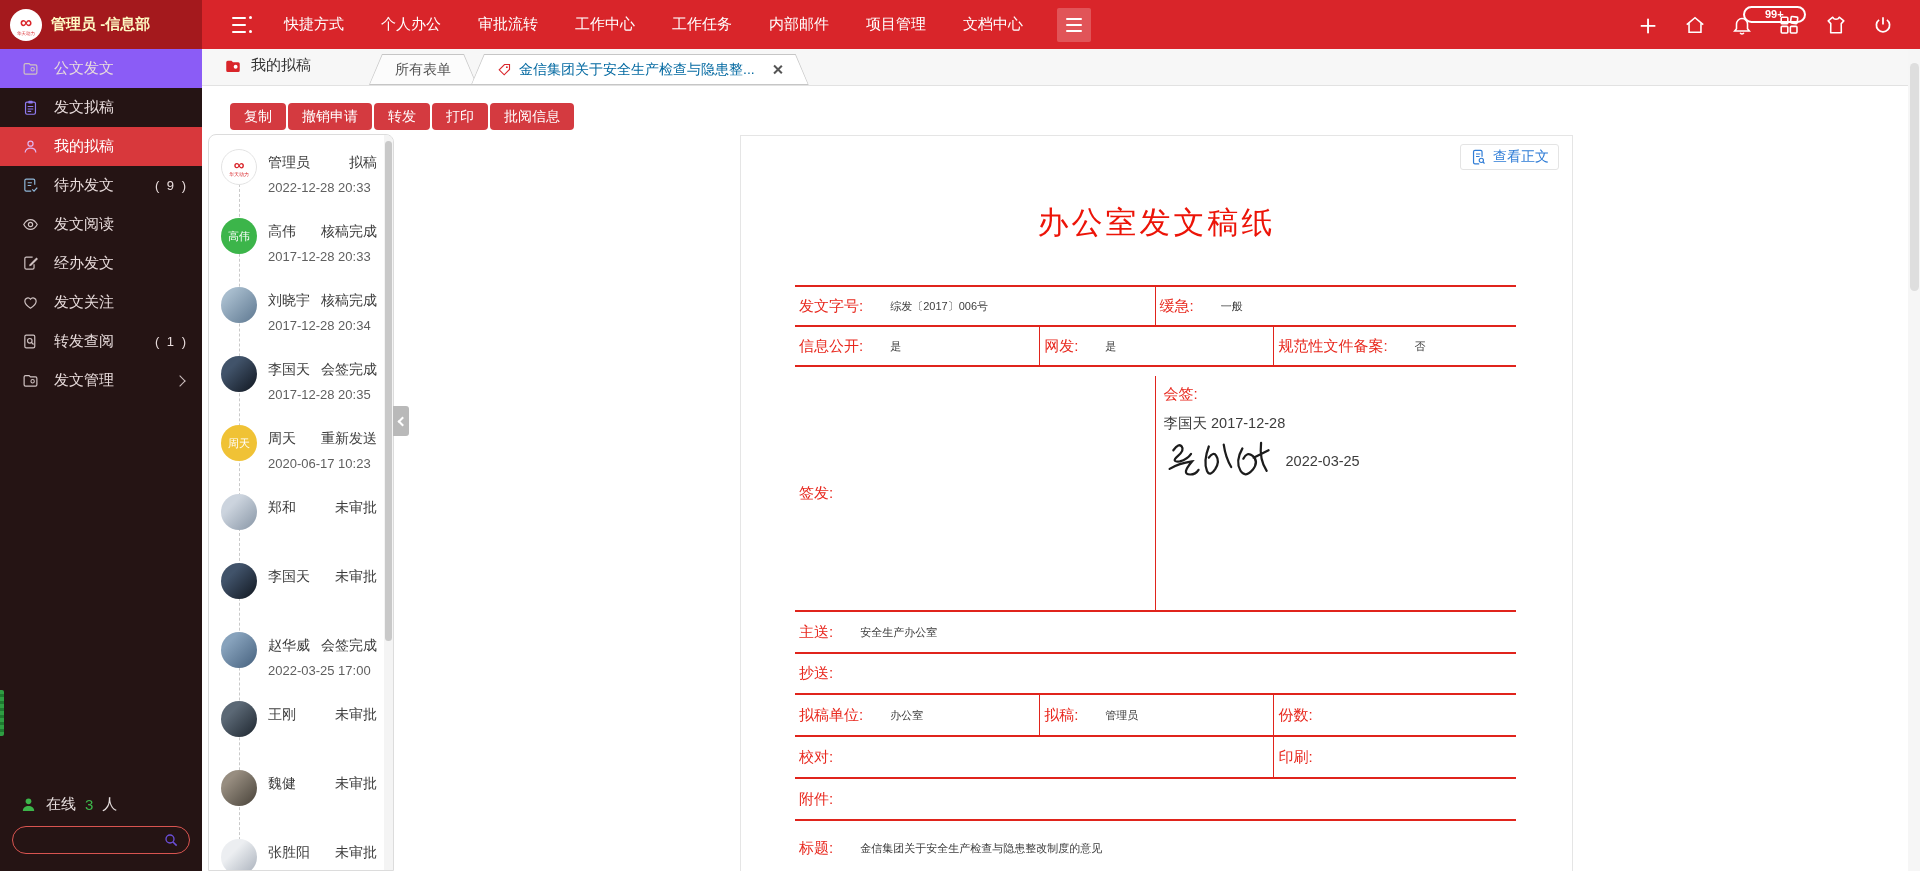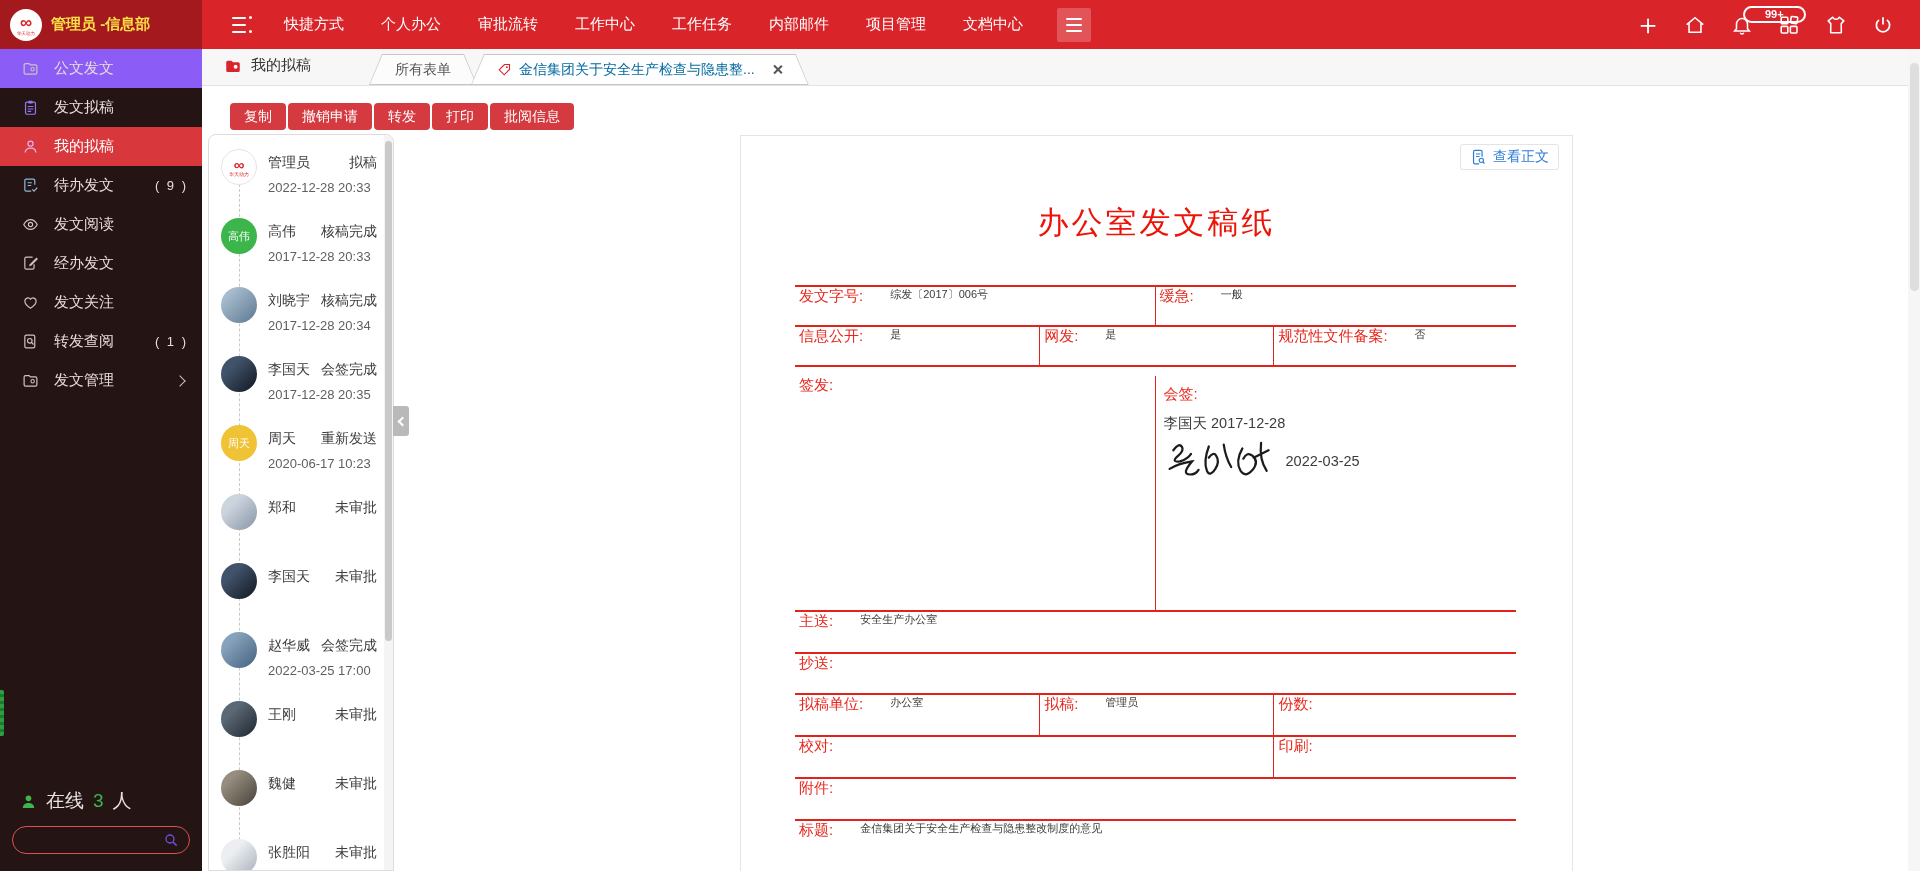--- a/index.html
+++ b/index.html
@@ -8,21 +8,21 @@
 
   
   .topbar { position:absolute; left:0; top:0; width:1920px; height:49px; background:#d9252a;
     display:flex; align-items:center; z-index:50; }
   .brand { width:202px; height:49px; background:#a4191d; display:flex; align-items:center;
     gap:9px; padding-left:10px; flex:0 0 auto; }
   .logo-badge { width:32px; height:32px; border-radius:50%; background:#fff; display:flex;
     flex-direction:column; align-items:center; justify-content:center; line-height:1; }
   .logo-badge .inf { color:#d9252a; font-size:17px; font-weight:bold; }
   .logo-badge .sub { color:#d9252a; font-size:5px; transform:scale(.9); }
-  .brand-name { color:#fde047; font-size:15px; font-weight:bold; white-space:nowrap; }
+  .brand-name { color:#fef9c3; font-size:15px; font-weight:bold; white-space:nowrap; }
   .menu-toggle { margin-left:26px; width:26px; height:20px; position:relative; cursor:pointer; flex:0 0 auto;}
   .menu-toggle i { position:absolute; left:4px; height:2px; width:14px; background:#fff; border-radius:1px; }
   .menu-toggle i:nth-child(1){ top:2px; } .menu-toggle i:nth-child(2){ top:9px; } .menu-toggle i:nth-child(3){ top:16px; }
   .menu-toggle b { position:absolute; width:3px; height:3px; background:#fff; border-radius:50%; }
   .menu-toggle b:nth-child(4){ right:2px; top:1.5px; } .menu-toggle b:nth-child(5){ right:2px; top:15.5px; }
   .topmenu { display:flex; align-items:center; gap:37px; margin-left:30px; }
   .topmenu .mitem { color:#fff; font-size:15px; white-space:nowrap; cursor:pointer; }
   .more-btn { width:34px; height:34px; margin-left:34px; background:rgba(255,255,255,.22); border-radius:2px;
     display:flex; flex-direction:column; align-items:center; justify-content:center; gap:4px; cursor:pointer; }
   .more-btn i { width:16px; height:2px; background:#fff; border-radius:1px; }
@@ -38,21 +38,21 @@
   .side-item { height:39px; display:flex; align-items:center; gap:15px; padding:0 14px 0 22px;
     color:#e8dcdc; font-size:15px; cursor:pointer; }
   .side-item svg { width:17px; height:17px; flex:0 0 auto; }
   .side-item.hdr { background:#8b5cf6; }
   .side-item.active { background:#d8383c; color:#fff; }
   .side-badge { margin-left:auto; font-size:13px; color:#e8dcdc; letter-spacing:2px; }
   .side-chev { margin-left:auto; width:8px; height:8px; border-right:1.5px solid #cdbfbf; border-top:1.5px solid #cdbfbf;
     transform:rotate(45deg); margin-right:4px; }
   .ic-purple { color:#8f7bf0; } .ic-pink { color:#e2b4ee; } .ic-teal { color:#8fb7d8; } .ic-grey { color:#cfc2c2; }
   .online-row { position:absolute; left:20px; bottom:57px; display:flex; align-items:center; gap:9px;
-    color:#e8e0e0; font-size:19px; }
+    color:#e8e0e0; font-size:15px; }
   .online-row svg { width:17px; height:17px; color:#3cb54a; }
   .online-count { color:#3cb54a; }
   .side-search { position:absolute; left:12px; right:12px; bottom:17px; height:28px; border:1px solid #d95450;
     border-radius:14px; background:transparent; display:flex; align-items:center; }
   .side-search input { flex:1; background:transparent; border:none; outline:none; color:#eee; font-size:13px; padding:0 6px 0 14px; min-width:0;}
   .side-search svg { width:16px; height:16px; color:#6b4fd8; margin-right:10px; flex:0 0 auto; cursor:pointer; }
   .edge-widget { position:absolute; left:0; top:690px; width:4px; height:46px; border-radius:0 2px 2px 0;
     background:repeating-linear-gradient(180deg,#2f9e43 0 4px,#1d7a2f 4px 7px); z-index:60; }
 
   
@@ -114,21 +114,21 @@
 
   
   .doc-card { position:absolute; left:538px; top:5px; width:833px; bottom:-40px; background:#fff;
     border:1px solid #e5e5e5; }
   .view-body { position:absolute; top:8px; right:13px; display:flex; align-items:center; gap:6px;
     border:1px solid #e4e4e4; border-radius:3px; padding:3px 9px; color:#2e7cd6; font-size:14px; cursor:pointer; }
   .view-body svg { width:17px; height:17px; }
   .doc-title { margin-top:66px; text-align:center; color:#ec1408; font-size:31px; letter-spacing:3px; font-weight:500; }
   .form { margin:41px 56px 0 54px; border-top:2px solid #e0241c; }
   .frow { display:flex; border-bottom:2px solid #e0241c; }
-  .fcell { display:flex; align-items:flex-start; gap:27px; padding-left:4px; min-width:0; }
+  .fcell { display:flex; align-items:center; gap:27px; padding-left:4px; min-width:0; }
   .fcell.vline { border-right:1px solid #e0241c; }
   .flabel { color:#e8281e; font-size:15px; white-space:nowrap; }
   .fvalue { color:#3c3c3c; font-size:11px; white-space:nowrap; }
   .h40{height:40px;} .h41{height:41px;} .h42{height:42px;} .h56{height:56px;}
   .h245{height:245px; align-items:flex-start; padding-top:9px;}
   .w50{width:50%;} .w335{width:33.5%;} .w34{width:34%;} .w325{width:32.5%;} .w665{width:66.5%;}
   .csign-cell { display:block; padding-top:9px; padding-left:8px; }
   .csign-line { color:#3c3c3c; font-size:14.5px; margin-top:10px; }
   .sign-row { display:flex; align-items:center; gap:10px; margin-top:4px; }
   .sign-row svg { width:112px; height:47px; }

